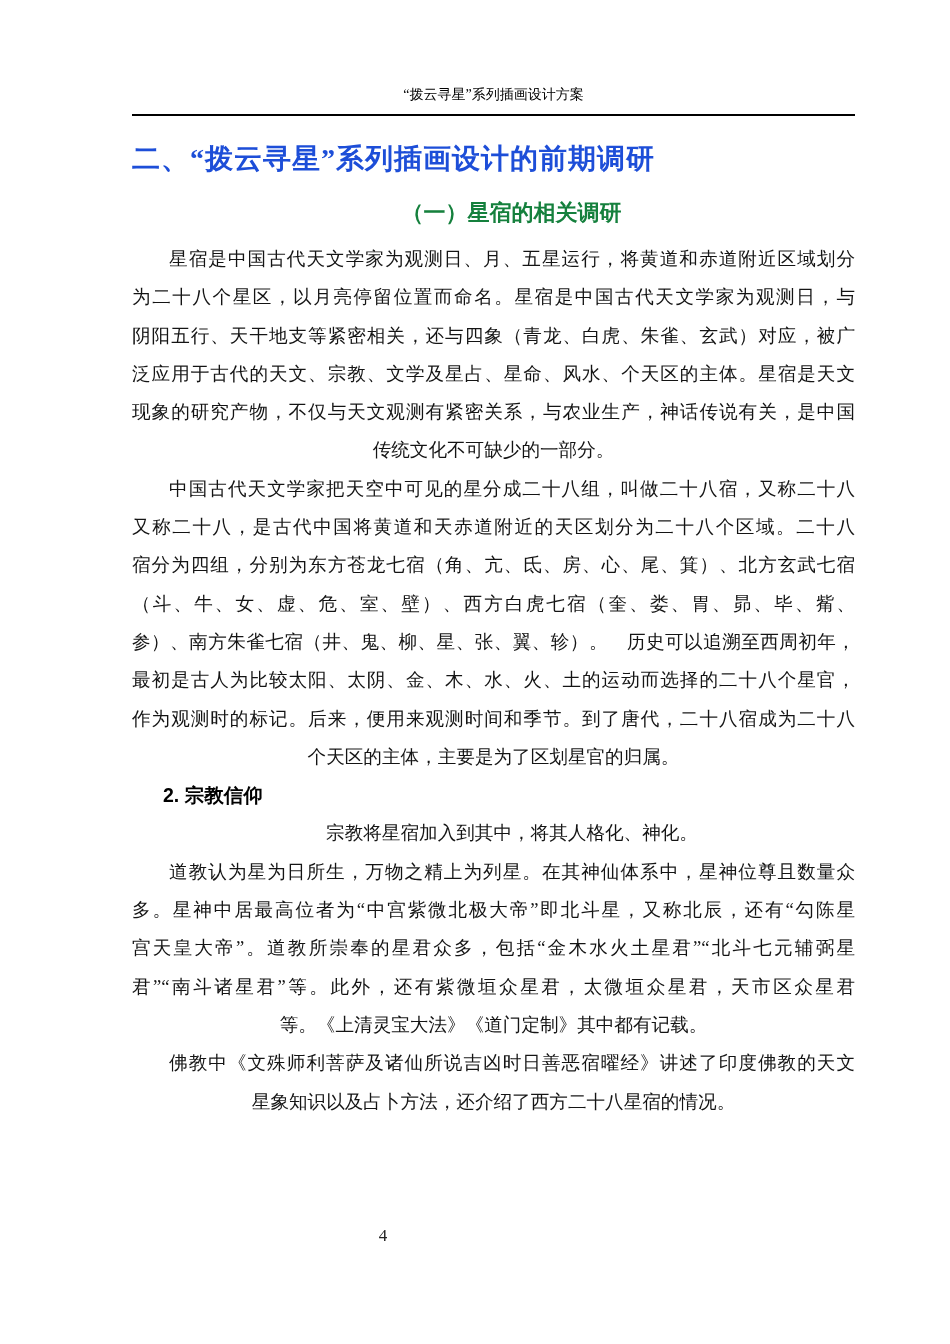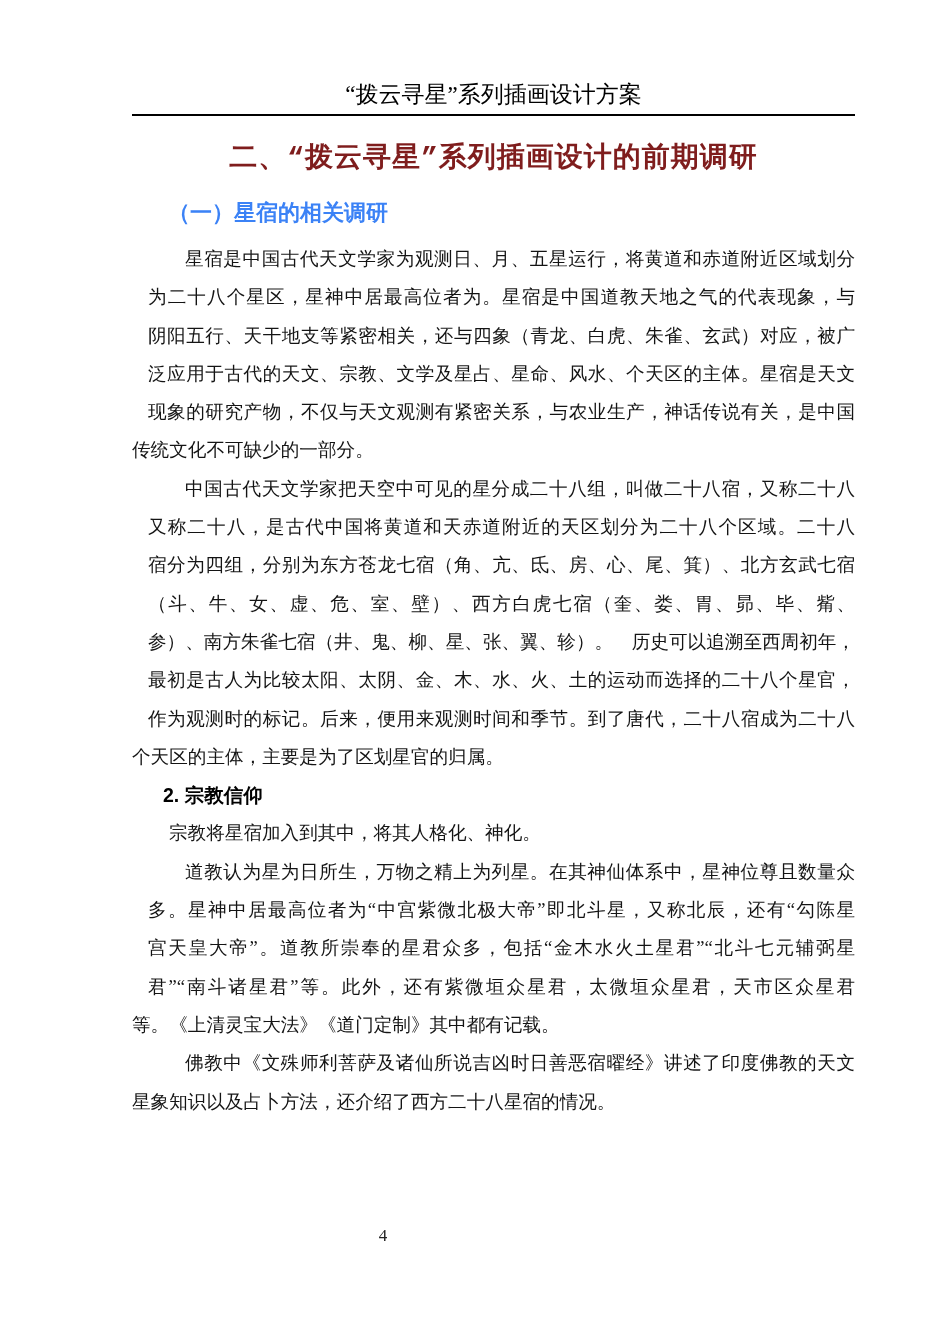--- a/index.html
+++ b/index.html
@@ -20,54 +20,54 @@
     inset: 0;
     background: #ffffff;
   }
   
   .doc-header {
     position: absolute;
     left: 132px;
     top: 84px;
     width: 723px;
     text-align: center;
-    font-size: 23px;
+    font-size: 14px;
     line-height: 22px;
     color: #000000;
     padding-bottom: 8px;
     border-bottom: 2px solid #000000;
   }
   
   .doc-title {
     position: absolute;
     left: 132px;
     top: 142px;
     width: 723px;
     margin: 0;
-    text-align: center;
-    font-family: Liberation Mono, monospace;
+    font-family: Liberation Serif, serif;
     font-weight: bold;
     font-size: 28px;
     line-height: 34px;
-    color: #7f1d1d;
+    color: #1d4ed8;
     letter-spacing: 1px;
   }
   
   .section-heading {
     position: absolute;
     left: 132px;
     top: 200px;
     width: 687px;
     margin: 0;
     padding-left: 36px;
     font-family: "Liberation Sans", "DejaVu Sans", sans-serif;
     font-weight: bold;
     font-size: 22px;
     line-height: 26px;
-    color: #3b82f6;
+    color: #15803d;
+    text-align: center;
   }
   
   .doc-body {
     position: absolute;
     left: 132px;
     top: 240px;
     width: 723px;
     font-size: 18.6px;
     color: #141414;
   }
@@ -75,24 +75,23 @@
     height: 38.3px;
     line-height: 38.3px;
     overflow: hidden;
     white-space: nowrap;
   }
   .t-j {
     white-space: normal;
     text-align: justify;
     text-align-last: justify;
     text-justify: inter-character;
-    margin-left: 16px;
   }
   .t-l {
-    text-align: left;
+    text-align: center;
   }
   .t-h {
     font-family: "Liberation Sans", "DejaVu Sans", sans-serif;
     font-weight: bold;
     font-size: 19.5px;
     color: #000000;
   }
   .ind { padding-left: 37px; }
   .t-h.ind { padding-left: 31px; }
   
@@ -115,21 +114,21 @@
   <div class="doc-header">
     <span>“拨云寻星”系列插画设计方案</span>
   </div>
 
   <h1 class="doc-title">二、“拨云寻星”系列插画设计的前期调研</h1>
 
   <h2 class="section-heading">（一）星宿的相关调研</h2>
 
   <div class="doc-body" id="doc-body">
       <div class="bline t-j ind">星宿是中国古代天文学家为观测日、月、五星运行，将黄道和赤道附近区域划分</div>
-      <div class="bline t-j">为二十八个星区，星神中居最高位者为。星宿是中国道教天地之气的代表现象，与</div>
+      <div class="bline t-j">为二十八个星区，以月亮停留位置而命名。星宿是中国古代天文学家为观测日，与</div>
       <div class="bline t-j">阴阳五行、天干地支等紧密相关，还与四象（青龙、白虎、朱雀、玄武）对应，被广</div>
       <div class="bline t-j">泛应用于古代的天文、宗教、文学及星占、星命、风水、个天区的主体。星宿是天文</div>
       <div class="bline t-j">现象的研究产物，不仅与天文观测有紧密关系，与农业生产，神话传说有关，是中国</div>
       <div class="bline t-l">传统文化不可缺少的一部分。</div>
       <div class="bline t-j ind">中国古代天文学家把天空中可见的星分成二十八组，叫做二十八宿，又称二十八</div>
       <div class="bline t-j">又称二十八，是古代中国将黄道和天赤道附近的天区划分为二十八个区域。二十八</div>
       <div class="bline t-j">宿分为四组，分别为东方苍龙七宿（角、亢、氐、房、心、尾、箕）、北方玄武七宿</div>
       <div class="bline t-j">（斗、牛、女、虚、危、室、壁）、西方白虎七宿（奎、娄、胃、昴、毕、觜、</div>
       <div class="bline t-j">参）、南方朱雀七宿（井、鬼、柳、星、张、翼、轸）。　历史可以追溯至西周初年，</div>
       <div class="bline t-j">最初是古人为比较太阳、太阴、金、木、水、火、土的运动而选择的二十八个星官，</div>

